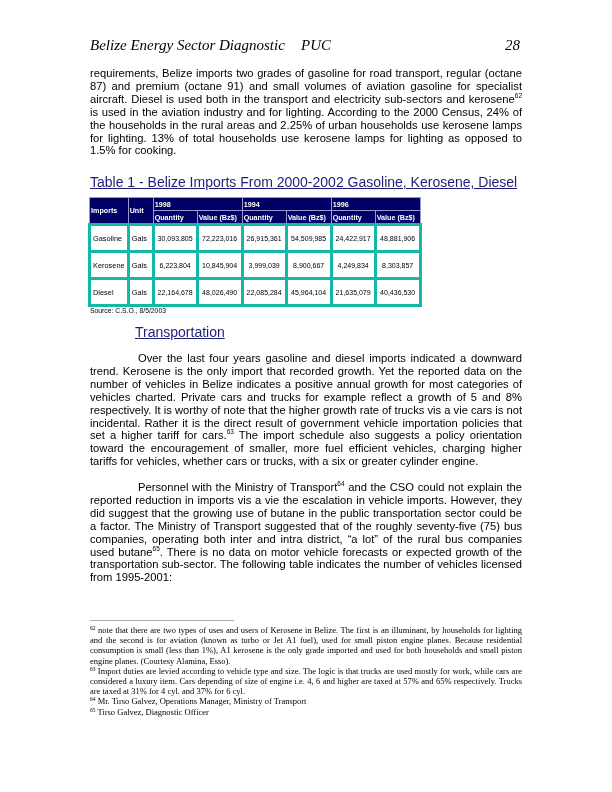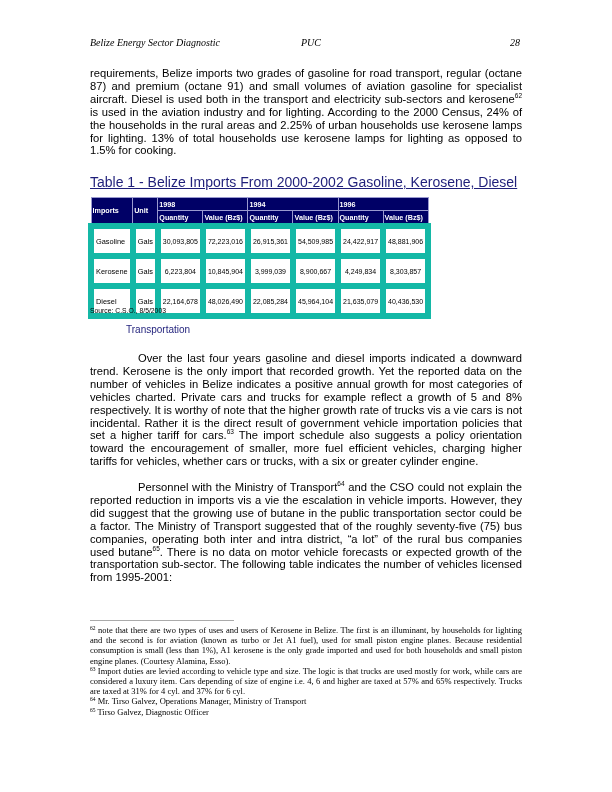--- a/index.html
+++ b/index.html
@@ -1,37 +1,37 @@
 <!DOCTYPE html>
 <html><head>
 <meta charset="utf-8">
 <style>
   html, body { margin: 0; padding: 0; background: #fff; }
   body { width: 612px; height: 792px; position: relative; overflow: hidden; color: #000; }
   .hdr { position: absolute; top: 37px; left: 90px; width: 430px; height: 14px;
-         font-family: "Liberation Serif", serif; font-style: italic; font-size: 10px; }
+         font-family: "Liberation Serif", serif; font-style: italic; font-size: 15px; }
   .hdr .l { position: absolute; left: 0; top: 0; }
   .hdr .c { position: absolute; left: 211px; top: 0; }
   .hdr .r { position: absolute; right: 0; top: 0; }
   .body-text { position: absolute; left: 90px; width: 432px;
                font-family: "Liberation Sans", sans-serif; font-size: 11.2px; line-height: 12.9px;
                text-align: justify; }
   .body-text sup { font-size: 6.5px; line-height: 0; vertical-align: 5px; }
   .indent { text-indent: 48px; }
   .caption { position: absolute; left: 90px; top: 174px; font-family: "Liberation Sans", sans-serif;
              font-size: 14px; color: #1f1f7a; text-decoration: underline; }
   table.imp { position: absolute; left: 88px; top: 197px; border-collapse: collapse;
               font-family: "Liberation Sans", sans-serif; font-size: 7.2px; }
   table.imp th { background: #000066; color: #fff; font-weight: bold; text-align: left;
                  border: 1px solid #9a9ad0; padding: 0 1px; height: 12px; }
-  table.imp td { border: 6px solid #14b8a6; height: 24px; text-align: center; padding: 0 2px; font-size: 7px; }
+  table.imp td { border: 3px solid #14b8a6; height: 24px; text-align: center; padding: 0 2px; font-size: 7px; }
   table.imp td.lbl { text-align: left; font-size: 7.4px; }
   .source { position: absolute; left: 90px; top: 307px; font-family: "Liberation Sans", sans-serif; font-size: 6.8px; }
-  .section { position: absolute; left: 126px; top: 324px; font-family: "Liberation Sans", sans-serif;
-             font-size: 10px; color: #1f1f7a; }
+  .section { position: absolute; left: 135px; top: 324px; font-family: "Liberation Sans", sans-serif;
+             font-size: 14px; color: #1f1f7a; text-decoration: underline; }
   .fn-rule { position: absolute; left: 90px; top: 620px; width: 144px; border-top: 1px solid #aaa; }
   .footnotes { position: absolute; left: 90px; top: 625px; width: 432px;
                font-family: "Liberation Serif", serif; font-size: 8.5px; line-height: 10.2px; text-align: justify; }
   .footnotes p { margin: 0; }
   .footnotes sup { font-size: 5.5px; line-height: 0; vertical-align: 3px; }
 </style>
 </head>
 <body>
 
 <div class="hdr">

